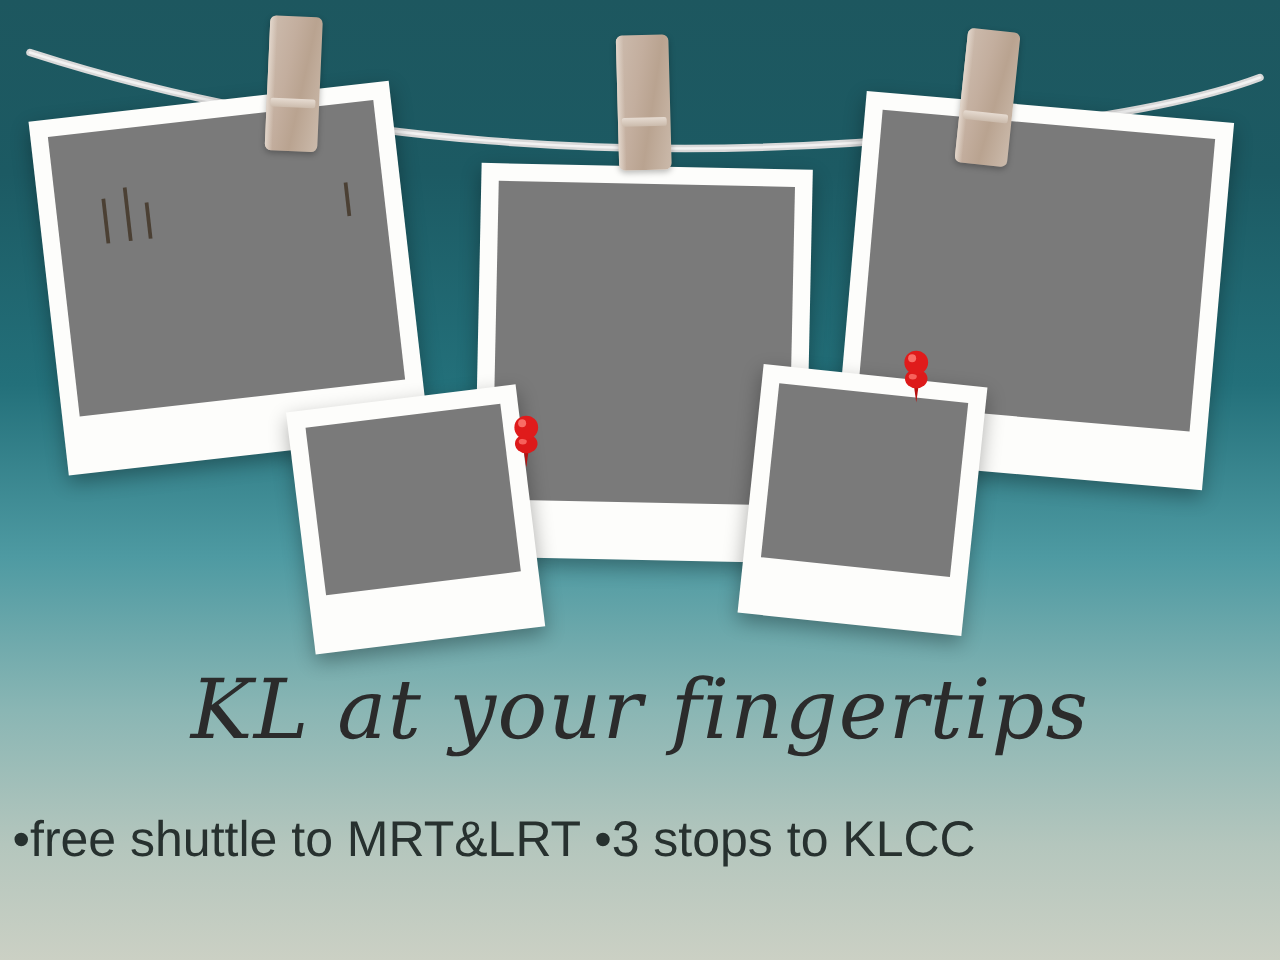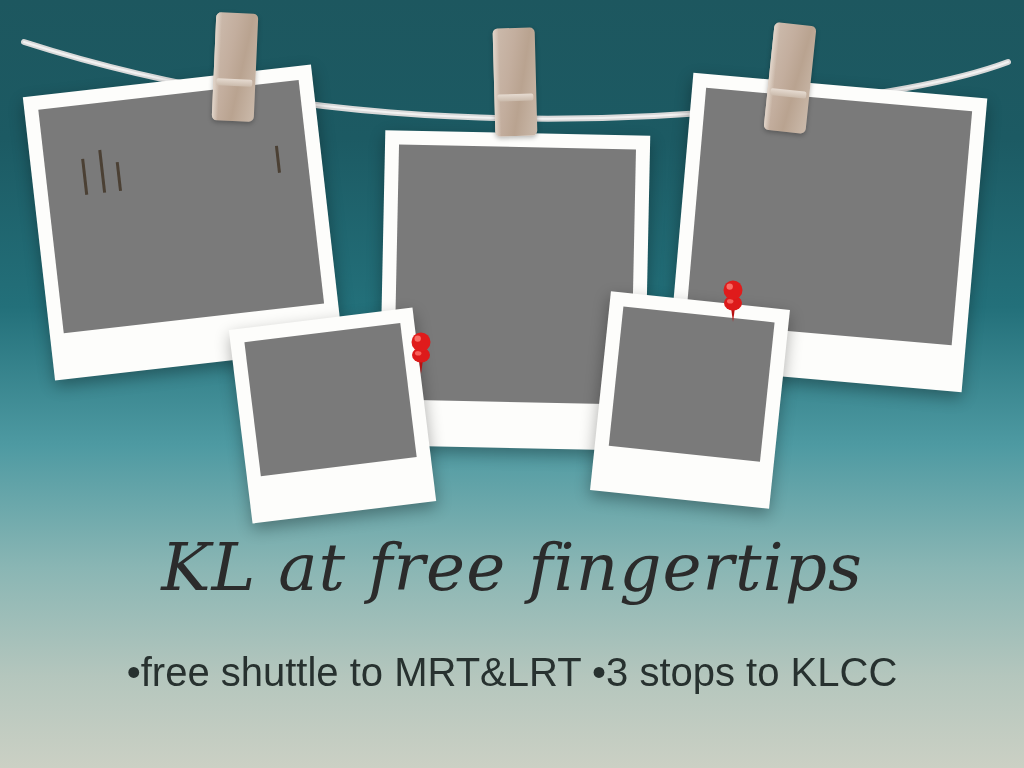--- a/index.html
+++ b/index.html
@@ -223,25 +223,26 @@
     color:#2b2b2b;
     font-family:"DejaVu Serif", serif;
     font-style:italic;
     font-weight:400;
     letter-spacing:1px;
     white-space:nowrap;
     user-select:none;
   }
   .tagline{
     position:absolute;left:0;right:0;
-    text-align:center;
+    text-align:left;
     color:#27312f;
     font-family:"Liberation Sans", sans-serif;
     font-weight:400;
     white-space:nowrap;
+    padding-left:10px;
   }
 </style>
 </head>
 <body>
 
 <div id="stage">
 
   <svg class="line-svg" viewBox="0 0 1024 200" preserveAspectRatio="none" aria-hidden="true">
     <path d="M 24,42 C 260,118 520,132 760,108 C 880,96 960,80 1008,62" fill="none" stroke="#d9d9d9" stroke-width="6" stroke-linecap="round"></path>
     <path d="M 24,42 C 260,118 520,132 760,108 C 880,96 960,80 1008,62" fill="none" stroke="#f2f2f2" stroke-width="2" stroke-linecap="round"></path>
@@ -285,17 +286,17 @@
   </svg>
 
   <svg class="pushpin" style="left:718px;top:278px;" viewBox="0 0 30 46" aria-hidden="true">
     <path d="M15 44 L12.5 26 L17.5 26 Z" fill="#b81111"></path>
     <ellipse cx="15" cy="25" rx="9" ry="7.5" fill="#dd1a1a"></ellipse>
     <ellipse cx="12.2" cy="23.2" rx="3.2" ry="2.3" fill="#ff7a72" opacity=".75"></ellipse>
     <circle cx="15" cy="12" r="9.5" fill="#e01b1b"></circle>
     <circle cx="11.7" cy="8.6" r="3.2" fill="#ff8279" opacity=".8"></circle>
   </svg>
 
-  <div class="headline" style="top:533px;font-size:66px;line-height:1.05;">KL at free fingertips</div>
+  <div class="headline" style="top:533px;font-size:66px;line-height:1.05;">KL at your fingertips</div>
 
   <div class="tagline" style="top:650px;font-size:40px;line-height:1.1;">•free shuttle to MRT&amp;LRT  •3 stops to KLCC</div>
 
 </div>
 
 </body></html>

